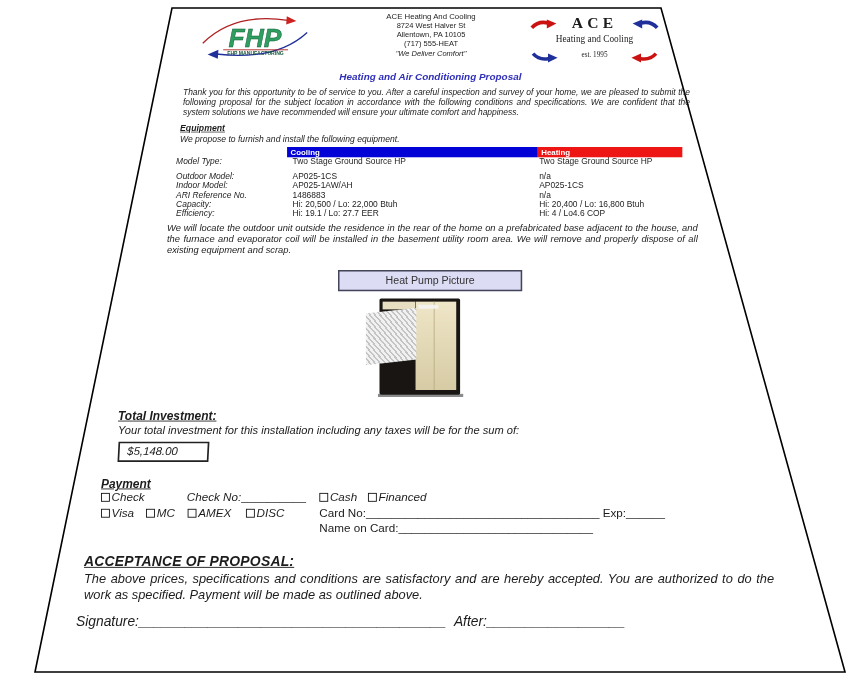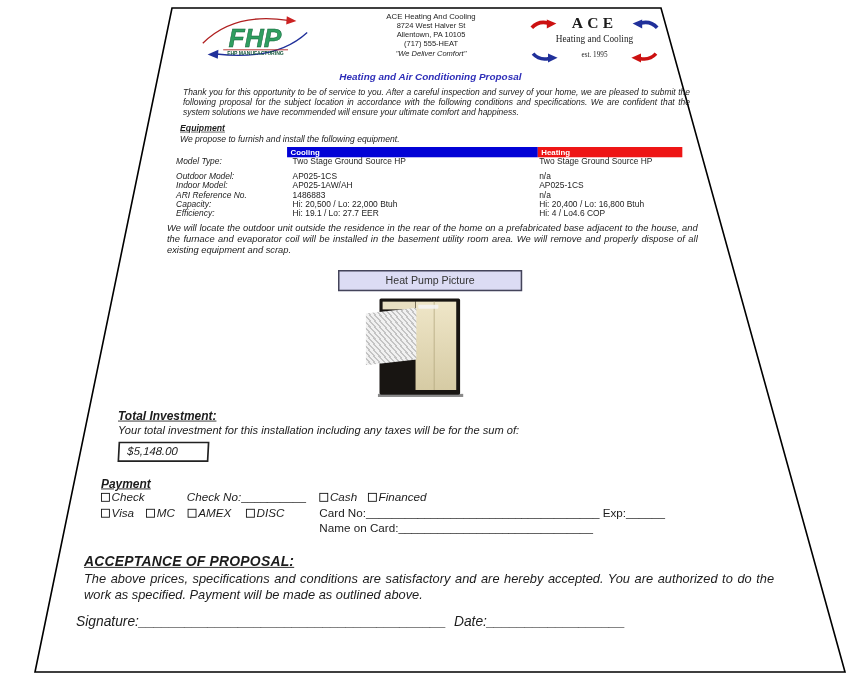--- a/index.html
+++ b/index.html
@@ -222,16 +222,16 @@
       <span class="ps upright" style="left:247px"><span>Name on Card:</span><span>______________________________</span></span>
     </div>
   </div>
 
   <div class="blk" id="blk-accept">
     <div class="h-bi ah">ACCEPTANCE OF PROPOSAL:</div>
     <div class="ab just">The above prices, specifications and conditions are satisfactory and are hereby accepted.  You are authorized to do the work as specified.  Payment will be made as outlined above.</div>
   </div>
 
   <div class="blk" id="blk-sign">
-    <span>Signature:</span><span>________________________________________</span>&nbsp;&nbsp;<span>Date:</span><span>__________________</span>
+    <span>Signature:</span><span>________________________________________</span>&nbsp;&nbsp;<span>After:</span><span>__________________</span>
   </div>
 
 </div>
 
 </body></html>

